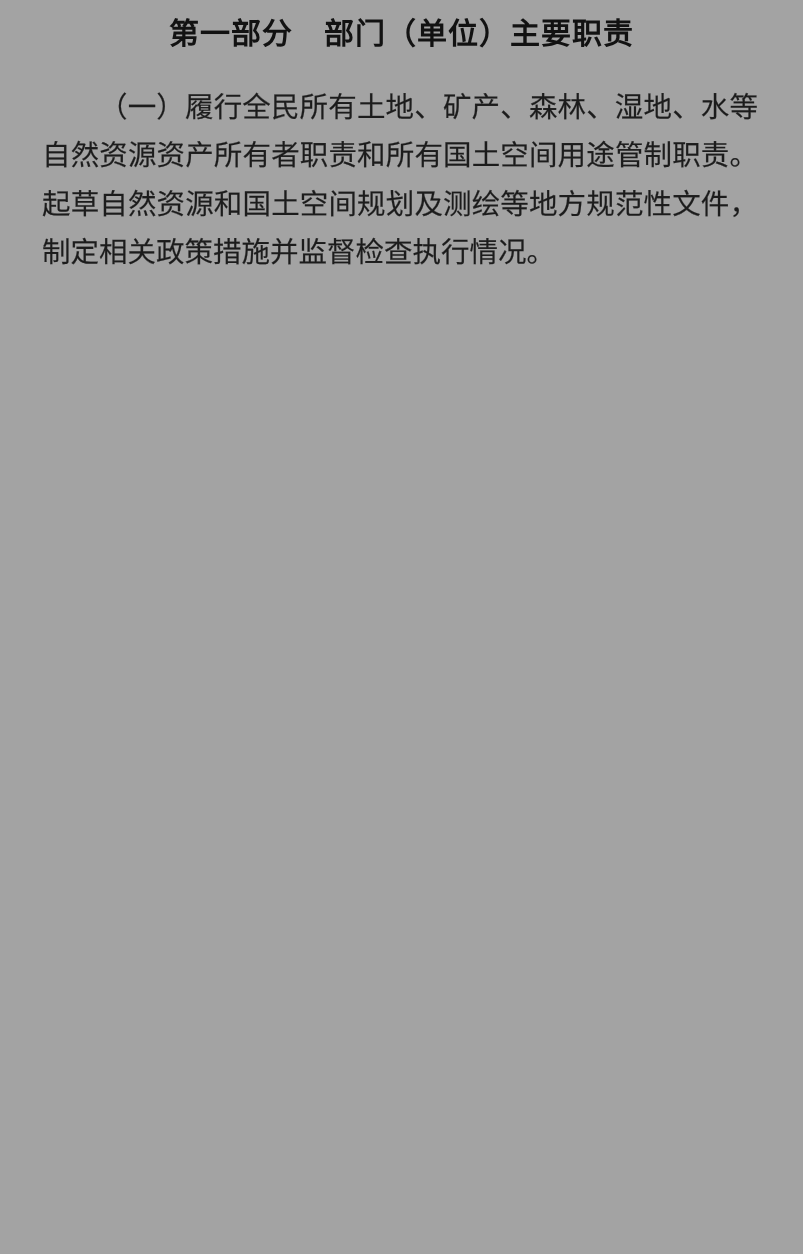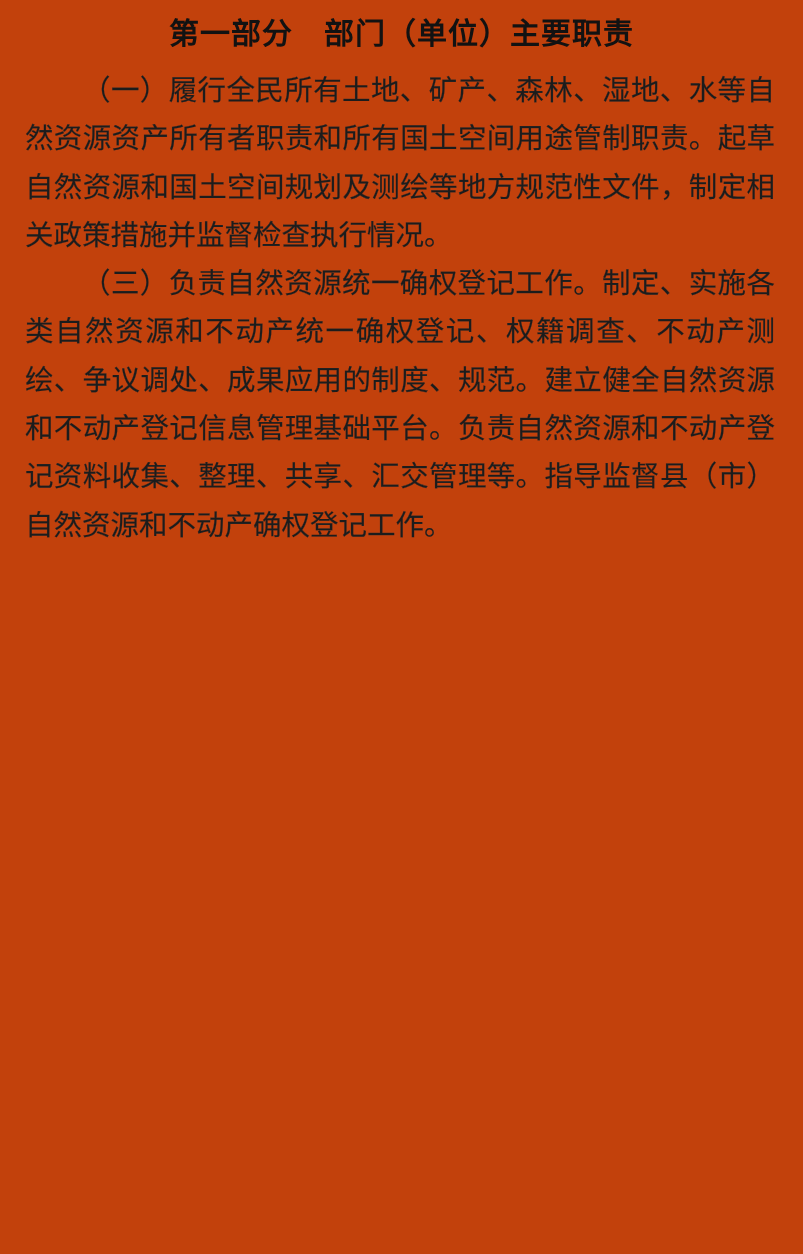--- a/index.html
+++ b/index.html
@@ -6,21 +6,21 @@
   html, body {
     margin: 0;
     padding: 0;
     background: #ffffff;
   }
   .page {
     position: relative;
     width: 803px;
     height: 1254px;
     margin: 0 auto;
-    background: #c2410c;
+    background: #a3a3a3;
     overflow: hidden;
     box-sizing: border-box;
   }
   .doc-title {
     margin: 0;
     padding-top: 15px;
     text-align: center;
     font-family: "Liberation Sans", "DejaVu Sans", sans-serif;
     font-weight: 700;
     font-size: 30px;
@@ -30,31 +30,30 @@
   }
   .doc-body {
     padding: 14px 28px 0 25px;
     font-family: "Liberation Serif", "DejaVu Serif", serif;
     font-size: 28.5px;
     line-height: 48.3px;
     text-align: justify;
     color: #1c1c1c;
   }
   .doc-paragraph {
-    margin: 0;
+    margin: 17px;
     text-indent: 2em;
     
     -webkit-text-stroke: 0.2px #333333;
   }
 </style>
 </head>
 <body>
 
 <div class="page">
 
   <h1 class="doc-title">第一部分　部门（单位）主要职责</h1>
 
   <div class="doc-body">
     <p class="doc-paragraph">（一）履行全民所有土地、矿产、森林、湿地、水等自然资源资产所有者职责和所有国土空间用途管制职责。起草自然资源和国土空间规划及测绘等地方规范性文件，制定相关政策措施并监督检查执行情况。</p>
-    <p class="doc-paragraph">（三）负责自然资源统一确权登记工作。制定、实施各类自然资源和不动产统一确权登记、权籍调查、不动产测绘、争议调处、成果应用的制度、规范。建立健全自然资源和不动产登记信息管理基础平台。负责自然资源和不动产登记资料收集、整理、共享、汇交管理等。指导监督县（市）自然资源和不动产确权登记工作。</p>
   </div>
 
 </div>
 
 </body></html>

